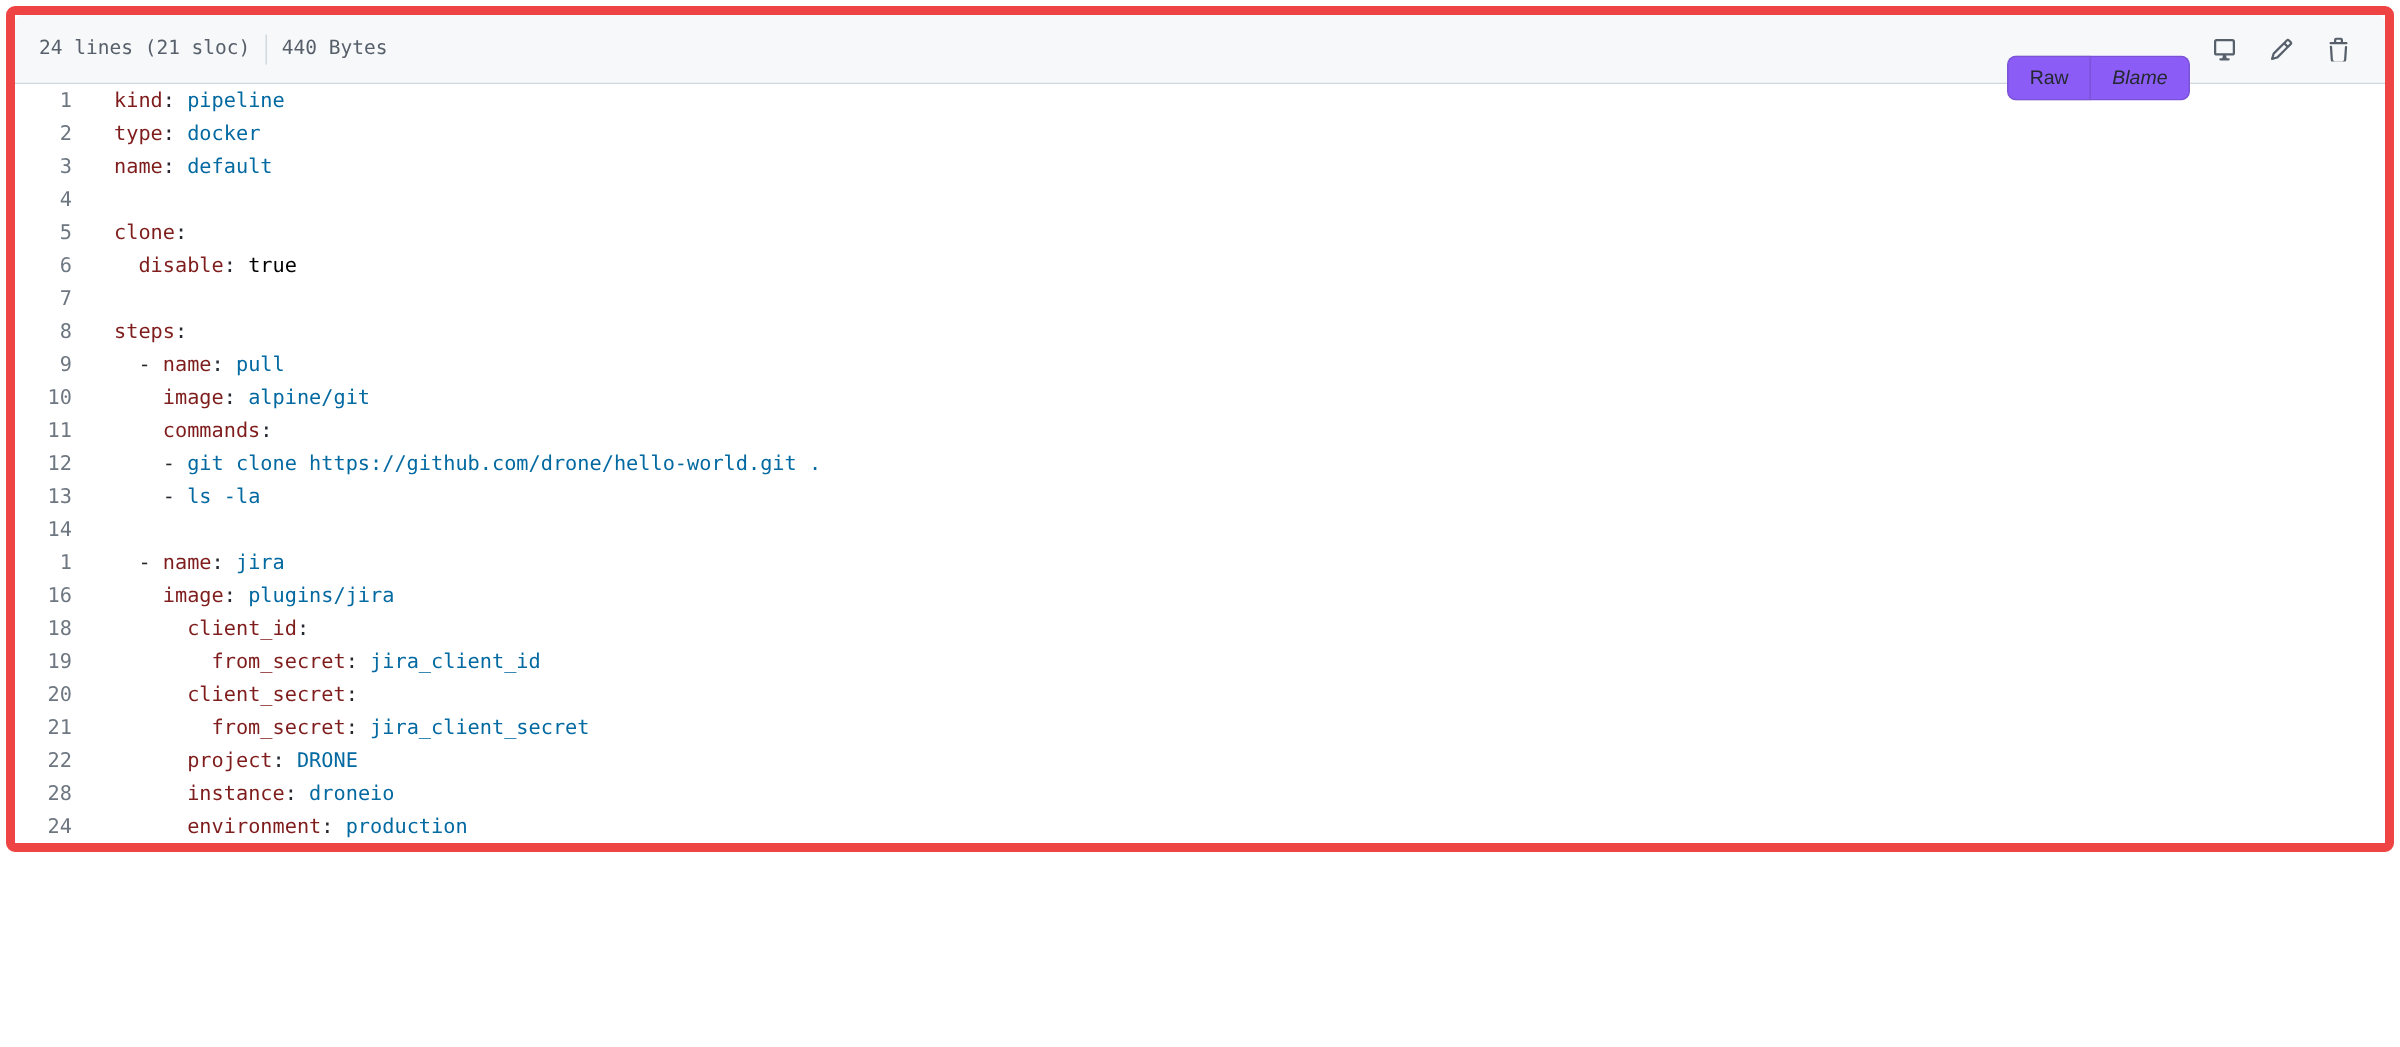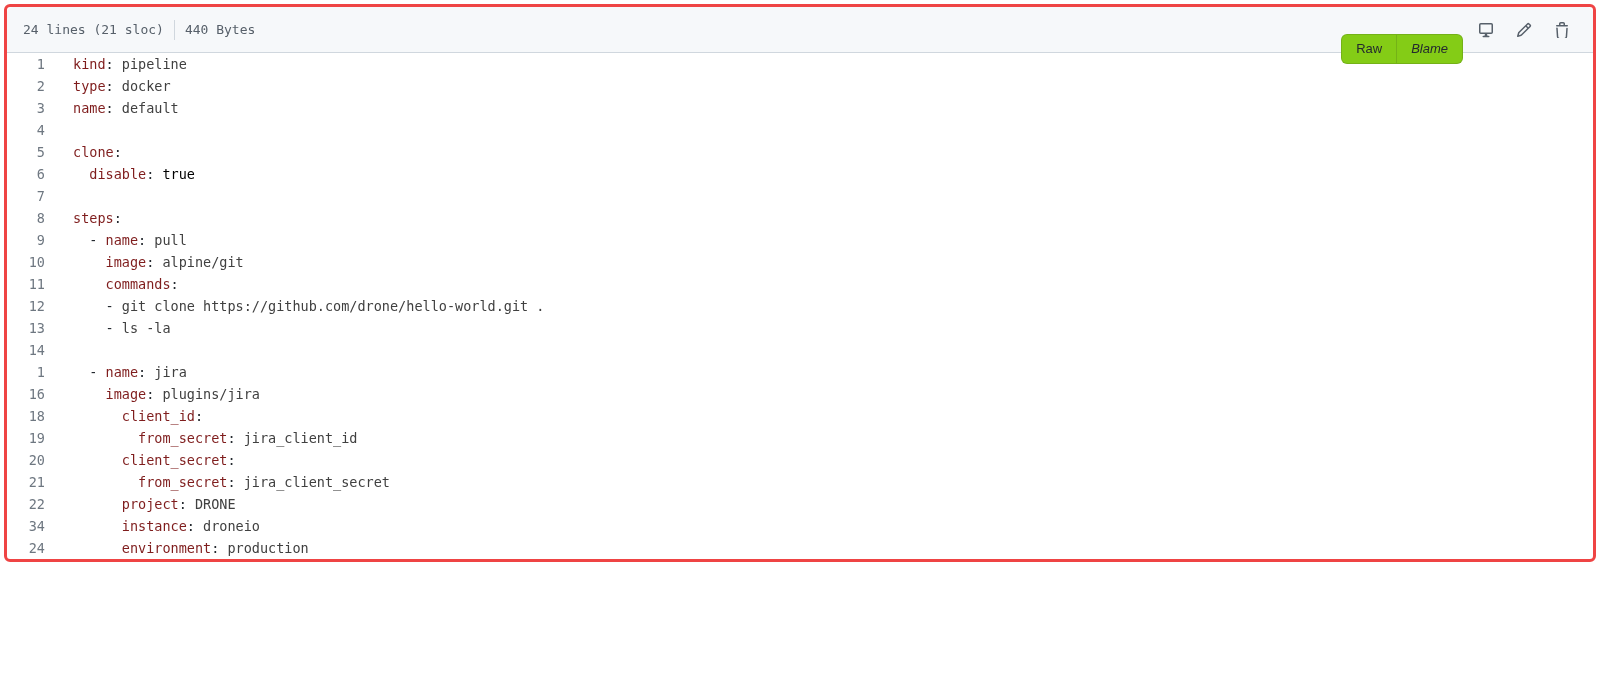--- a/index.html
+++ b/index.html
@@ -4,21 +4,21 @@
 <style>
   * { box-sizing: border-box; }
   body {
     margin: 0;
     font-family: -apple-system, BlinkMacSystemFont, "Segoe UI", Helvetica, Arial, sans-serif;
     font-size: 14px;
     color: #24292f;
     background: #ffffff;
   }
   .file-box {
-    border: 3px solid #ef4444;
+    border: 6px solid #ef4444;
     border-radius: 6px;
     margin: 4px;
   }
   .file-header {
     display: flex;
     align-items: center;
     justify-content: space-between;
     background: #f6f8fa;
     border-bottom: 1px solid #d0d7de;
     border-radius: 6px 6px 0 0;
@@ -45,21 +45,21 @@
   }
   .btn-group {
     display: inline-flex;
   }
   .btn {
     font-size: 13px;
     font-weight: 500;
     line-height: 20px;
     padding: 4px 14px;
     color: #24292f;
-    background: #84cc16;
+    background: #8b5cf6;
     border: 1px solid rgba(27,31,36,0.15);
     cursor: pointer;
     white-space: nowrap;
     margin-top: 38px;
   }
   .btn-group .btn:first-child {
     border-top-left-radius: 6px;
     border-bottom-left-radius: 6px;
   }
   .btn-group .btn:last-child {
@@ -103,21 +103,21 @@
     cursor: pointer;
   }
   td.code {
     padding: 0 10px 0 16px;
     white-space: pre;
     vertical-align: top;
     color: #24292f;
   }
   .pl-ent { color: #7f1d1d; } 
   .pl-c1  { color: #000000; } 
-  .pl-s   { color: #404040; } 
+  .pl-s   { color: #0369a1; } 
 </style>
 </head>
 <body>
 
 <div class="file-box">
 
   <div class="file-header">
     <div class="file-info">
       <span>24 lines (21 sloc)</span>
       <span class="file-info-divider"></span>
@@ -229,21 +229,21 @@
           </tr>
           <tr>
             <td class="ln">21</td>
             <td class="code"><span>        </span><span class="pl-ent">from_secret</span><span>: </span><span class="pl-s">jira_client_secret</span></td>
           </tr>
           <tr>
             <td class="ln">22</td>
             <td class="code"><span>      </span><span class="pl-ent">project</span><span>: </span><span class="pl-s">DRONE</span></td>
           </tr>
           <tr>
-            <td class="ln">34</td>
+            <td class="ln">28</td>
             <td class="code"><span>      </span><span class="pl-ent">instance</span><span>: </span><span class="pl-s">droneio</span></td>
           </tr>
           <tr>
             <td class="ln">24</td>
             <td class="code"><span>      </span><span class="pl-ent">environment</span><span>: </span><span class="pl-s">production</span></td>
           </tr>
         </tbody>
     </table>
   </div>
 

